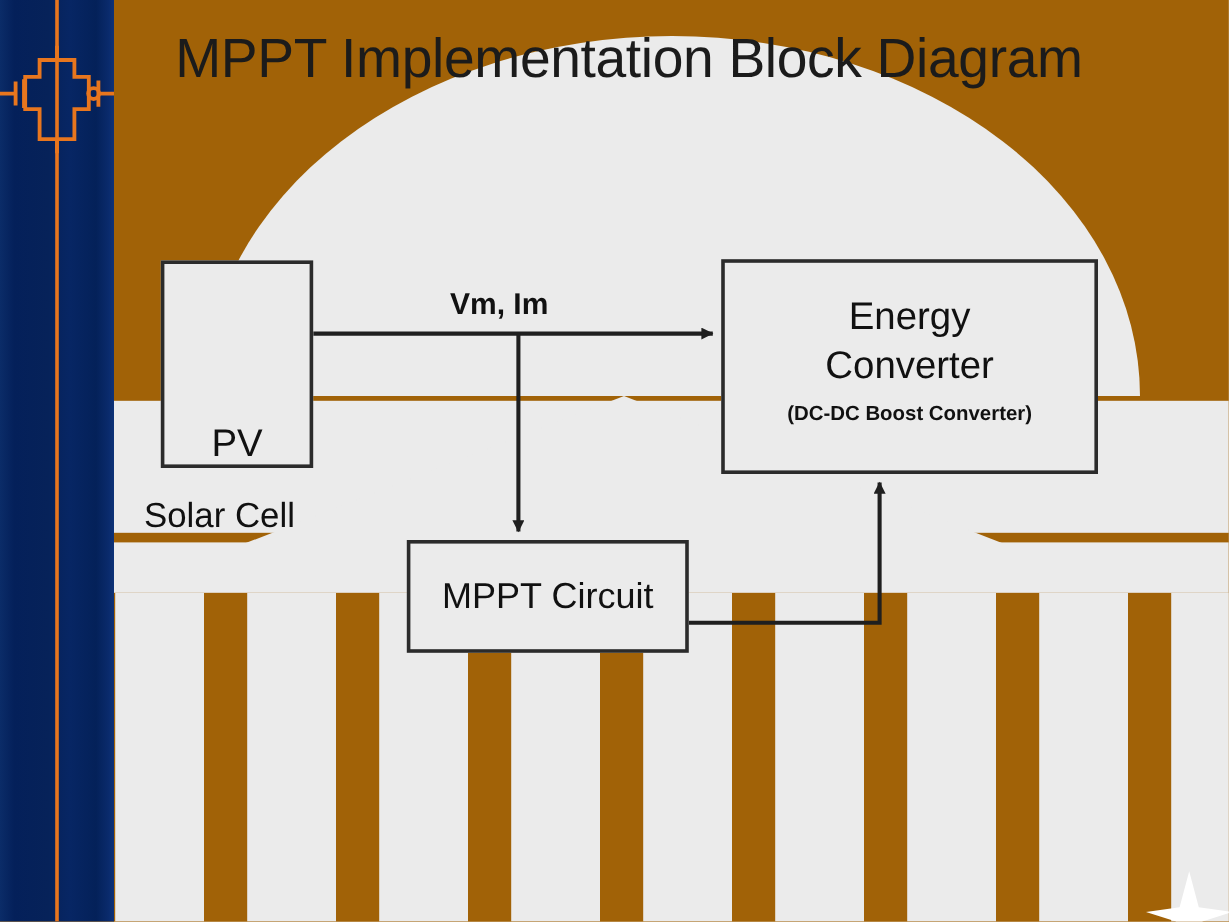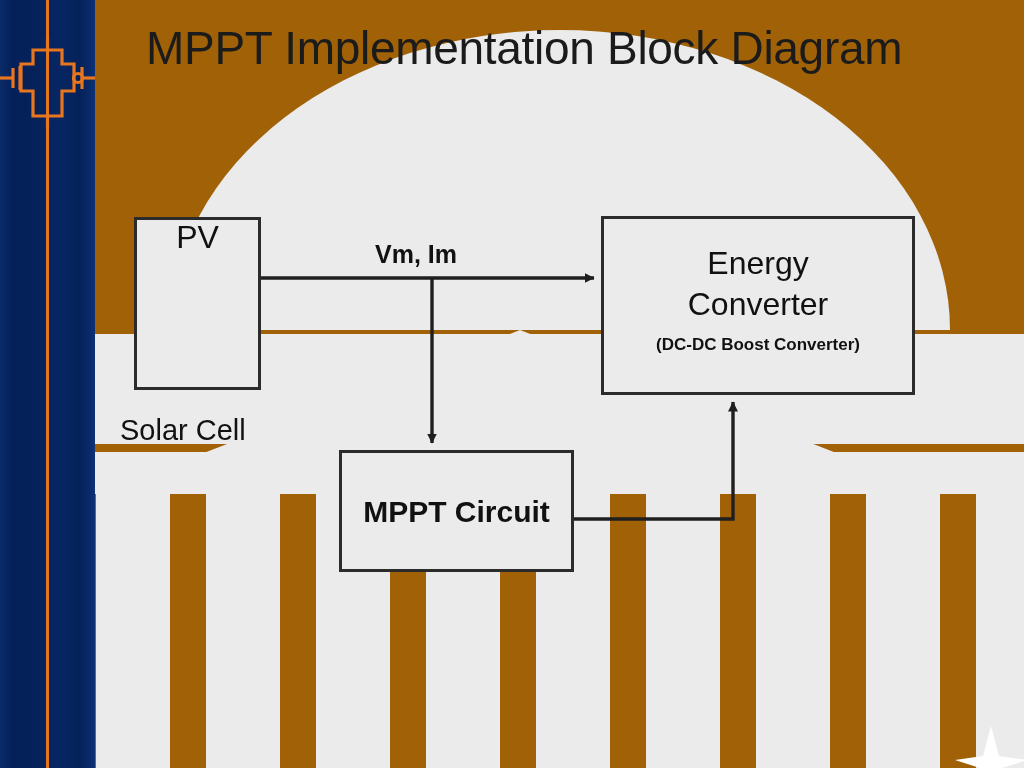--- a/index.html
+++ b/index.html
@@ -67,40 +67,39 @@
     z-index:4;
   }
   .blk{
     position:absolute;
     border:3px solid #2b2b2b;
     background:#ebebeb;
     box-sizing:border-box;
     display:flex;
     flex-direction:column;
     align-items:center;
-    justify-content:flex-start;
+    justify-content:flex-end;
     color:#111;
   }
   #box-pv{
     left:134px;top:217px;width:127px;height:173px;
   }
   #box-pv .blk-title{font-size:32px;line-height:1.1;}
   #box-eh{
     left:601px;top:216px;width:314px;height:179px;
     justify-content:flex-start;
     padding-top:24px;
   }
   #box-eh .blk-title{font-size:32px;line-height:1.28;text-align:center;}
   #box-eh .blk-sub{
     font-size:17px;font-weight:bold;margin-top:10px;text-align:center;
   }
   #box-mppt{
-    left:339px;top:450px;width:235px;height:122px;
+    left:339px;top:450px;width:235px;height:94px;
     justify-content:center;
-    font-weight:bold;
   }
   #box-mppt .blk-title{font-size:30px;line-height:1.1;}
 
   #label-solarcell{
     position:absolute;left:120px;top:414px;
     font-size:29px;color:#111;
   }
   #label-vmim{
     position:absolute;left:375px;top:240px;
     font-size:25px;font-weight:bold;color:#111;

